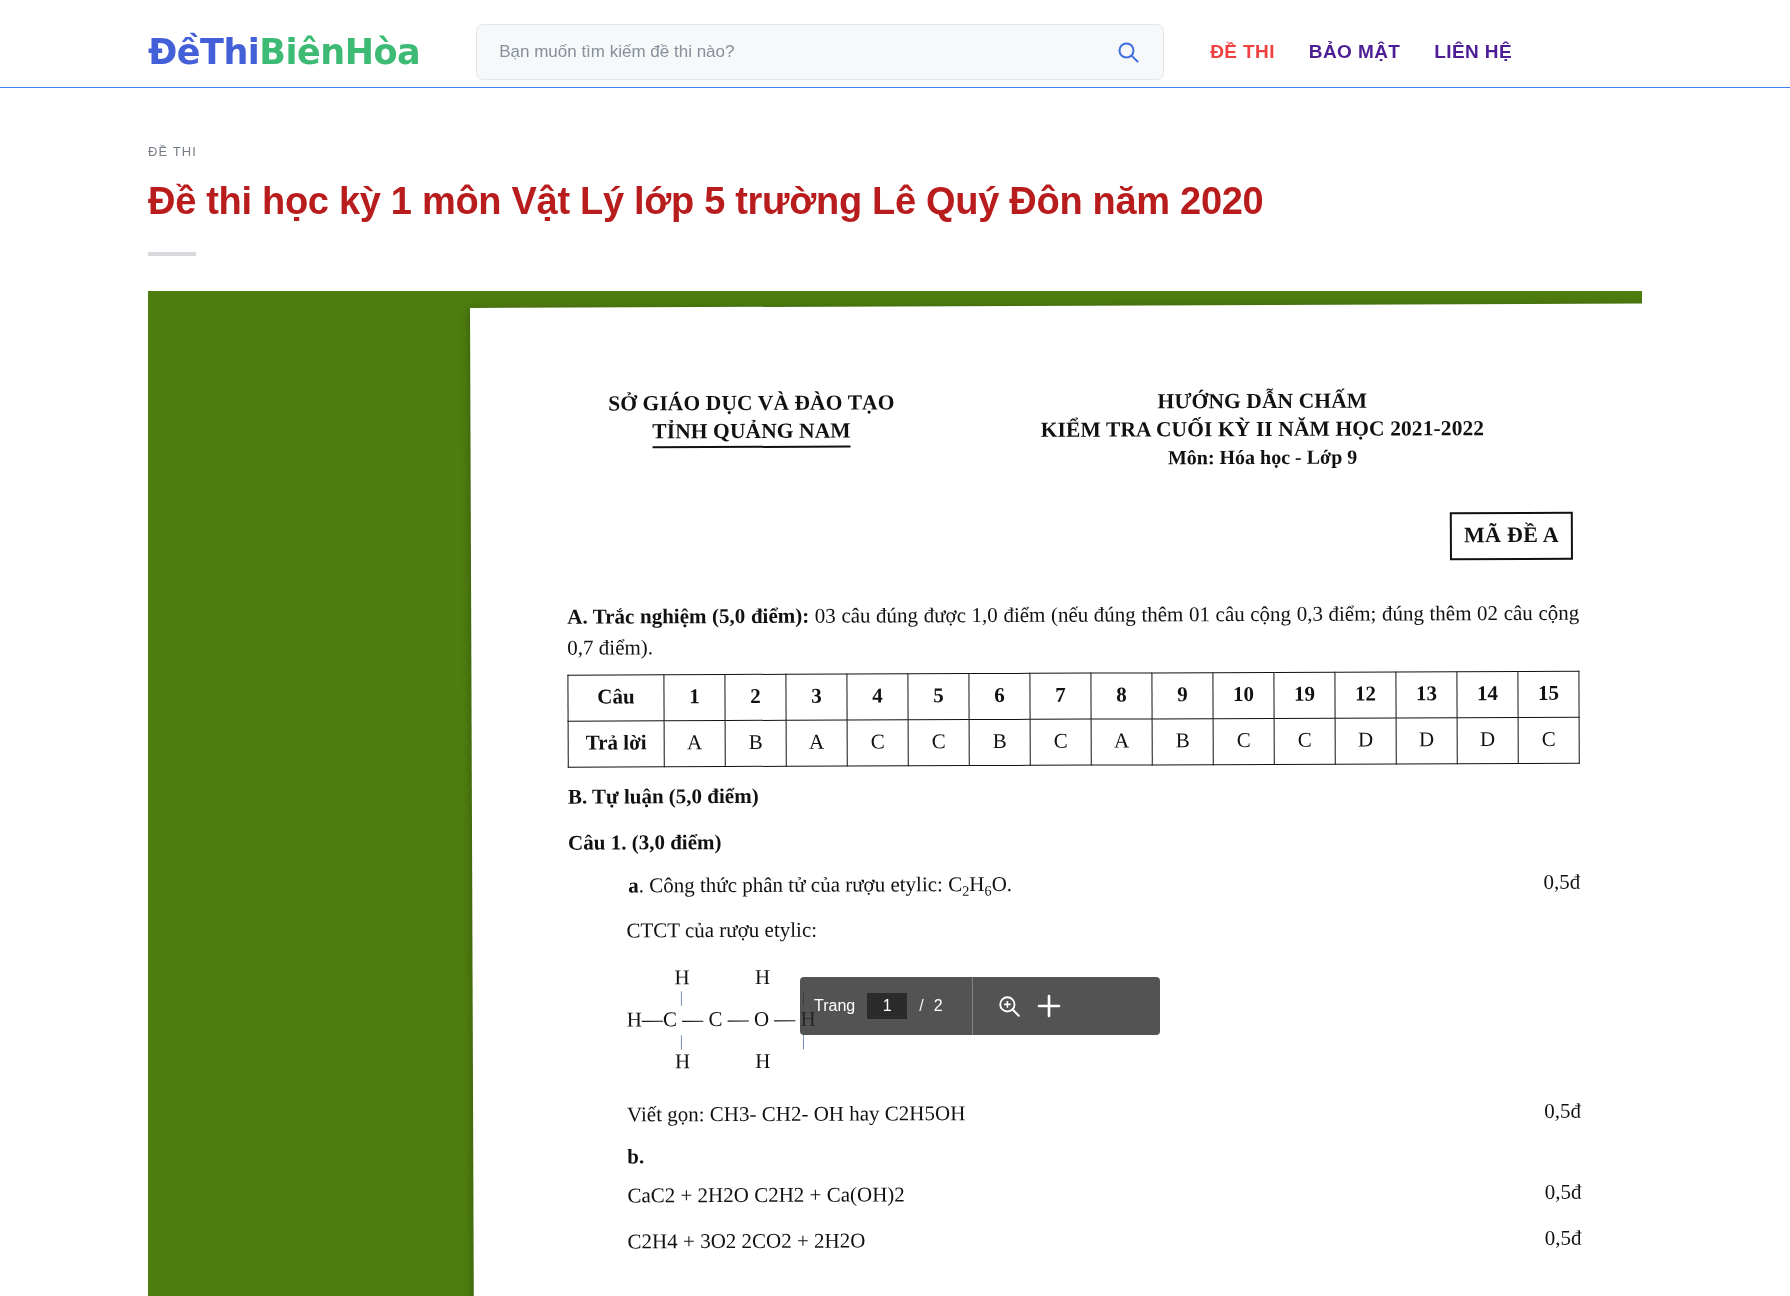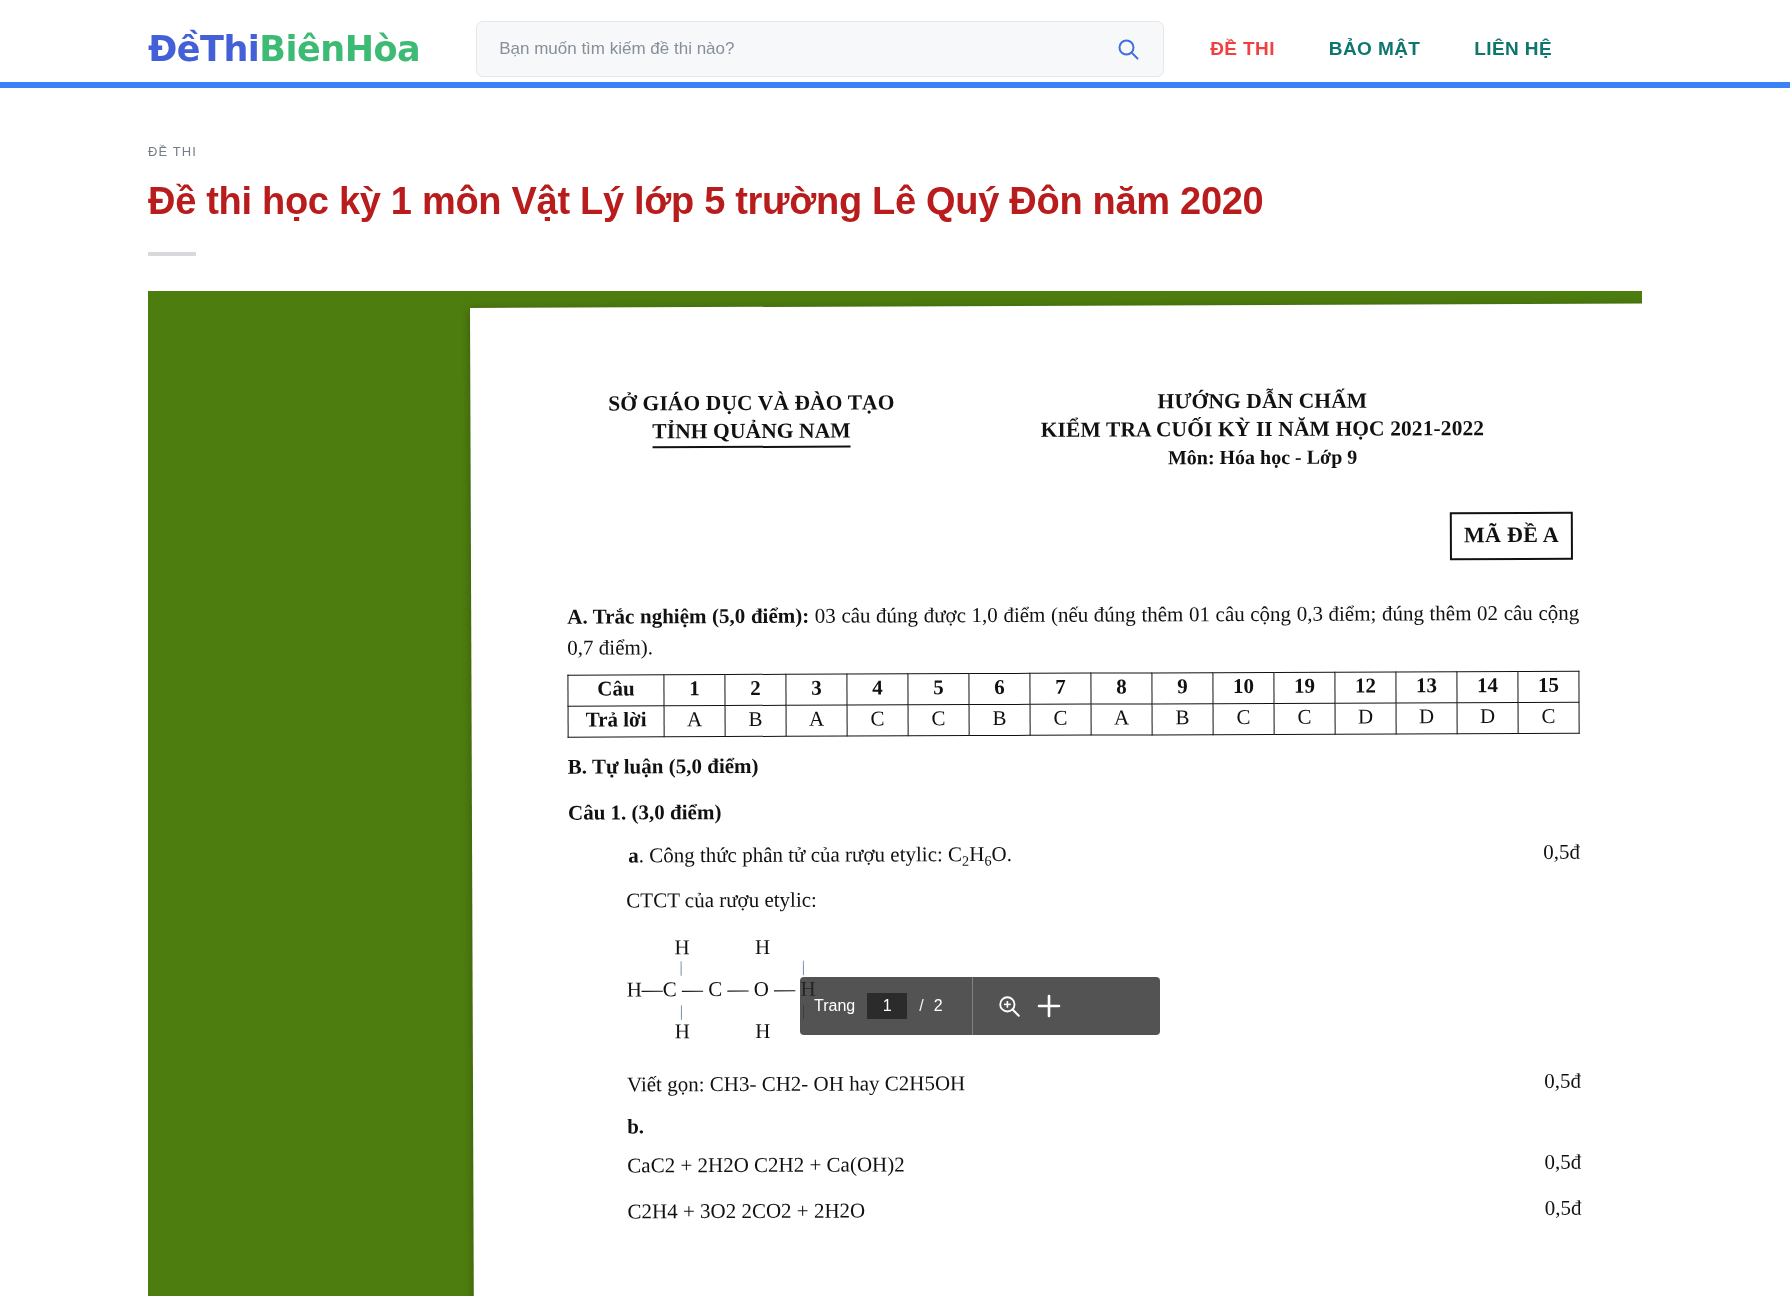--- a/index.html
+++ b/index.html
@@ -11,21 +11,21 @@
   }
 
   
   .site-header {
     height: 88px;
     background: #ffffff;
     display: flex;
     align-items: center;
     padding: 16px 0 0 0;
     position: relative;
-    border-bottom: 6px solid #3b82f6;
+    border-bottom: 1px solid #3b82f6;
   }
   .logo {
     margin-left: 148px;
     font-size: 35px;
     font-weight: 700;
     letter-spacing: -0.5px;
     white-space: nowrap;
     font-family: "DejaVu Sans", sans-serif;
   }
   .logo .p1 { color: #4460d8; }
@@ -66,21 +66,21 @@
     gap: 34px;
   }
   .nav-link {
     font-size: 19px;
     font-weight: 700;
     letter-spacing: 0.4px;
     text-decoration: none;
     white-space: nowrap;
   }
   .nav-link.red { color: #f04141; }
-  .nav-link.blue { color: #0f766e; margin-left: 20px; }
+  .nav-link.blue { color: #4c1d95; }
 
   
   .page-body {
     background: #ffffff;
     padding-left: 148px;
     padding-right: 148px;
   }
   .breadcrumb {
     margin-top: 56px;
     font-size: 13px;
@@ -186,21 +186,21 @@
     margin-top: 12px;
     border-collapse: collapse;
     width: 100%;
     table-layout: fixed;
   }
   table.ans td {
     border: 1.6px solid #111;
     text-align: center;
     font-size: 21px;
     font-weight: 700;
-    height: 31px;
+    height: 46px;
     padding: 1px 0 3px;
   }
   table.ans td.lab { width: 96px; }
   table.ans tr.r2 td { font-weight: 400; }
   table.ans tr.r2 td.lab { font-weight: 700; text-align: center; }
 
   .sec-b {
     margin-top: 14px;
     font-size: 21px;
     font-weight: 700;

